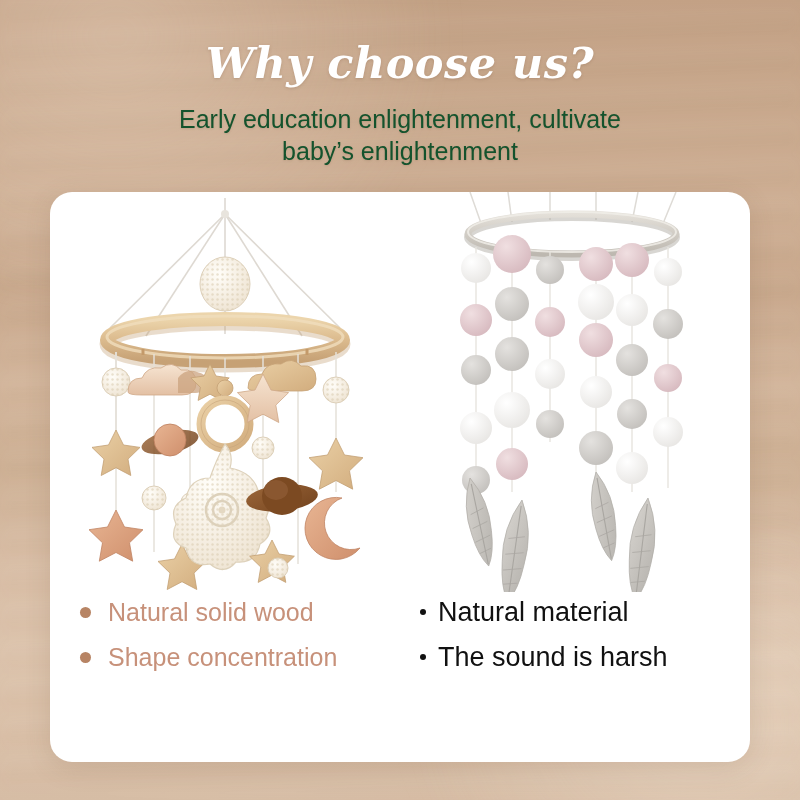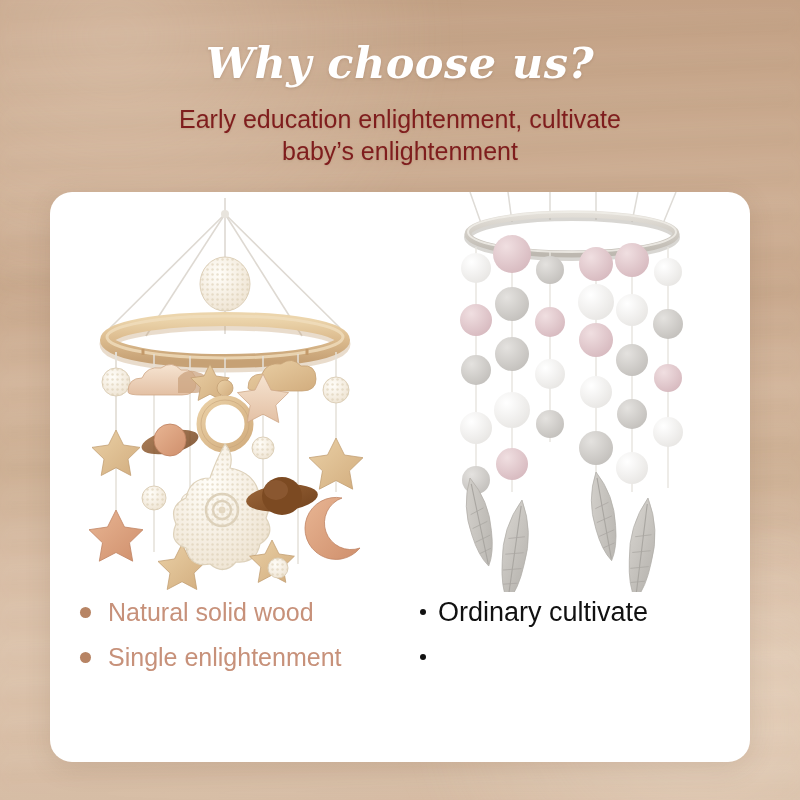--- a/index.html
+++ b/index.html
@@ -37,21 +37,21 @@
     margin:4px;padding-top:38px;
     font-family:"DejaVu Serif","Liberation Serif",serif;
     font-style:italic;font-weight:700;
     font-size:43px;line-height:1;color:#ffffff;
     letter-spacing:.5px;
     text-shadow:0 1px 3px rgba(120,85,60,.25);
   }
   .subtitle{
     margin:0;padding-top:14px;
     font-family:"Liberation Sans",sans-serif;font-weight:400;
-    font-size:25px;line-height:1.28;color:#7f1d1d;
+    font-size:25px;line-height:1.28;color:#14532d;
     text-shadow:0 1px 2px rgba(120,85,60,.18);
   }
 
   
   .card{position:absolute;left:50px;top:192px;width:700px;height:570px;
     background:#ffffff;border-radius:22px;
     box-shadow:0 6px 26px rgba(110,78,55,.16);overflow:hidden;}
 
   .stage{position:absolute;left:0;top:0;width:700px;height:400px;}
   .panel{position:absolute;top:0;height:400px;width:350px;}
@@ -365,29 +365,30 @@
 
     <div class="lists">
 
       <div class="col left">
         <div class="feat">
           <span class="dot"></span>
           <span class="ftext">Natural solid wood</span>
         </div>
         <div class="feat">
           <span class="dot"></span>
-          <span class="ftext">Single enlightenment</span>
+          <span class="ftext">Shape concentration</span>
         </div>
       </div>
 
       <div class="col right">
         <div class="feat">
           <span class="dot"></span>
-          <span class="ftext">Ordinary cultivate</span>
+          <span class="ftext">Natural material</span>
         </div>
         <div class="feat">
           <span class="dot"></span>
+          <span class="ftext">The sound is harsh</span>
         </div>
       </div>
 
     </div>
   </div>
 </div>
 
 </body></html>

